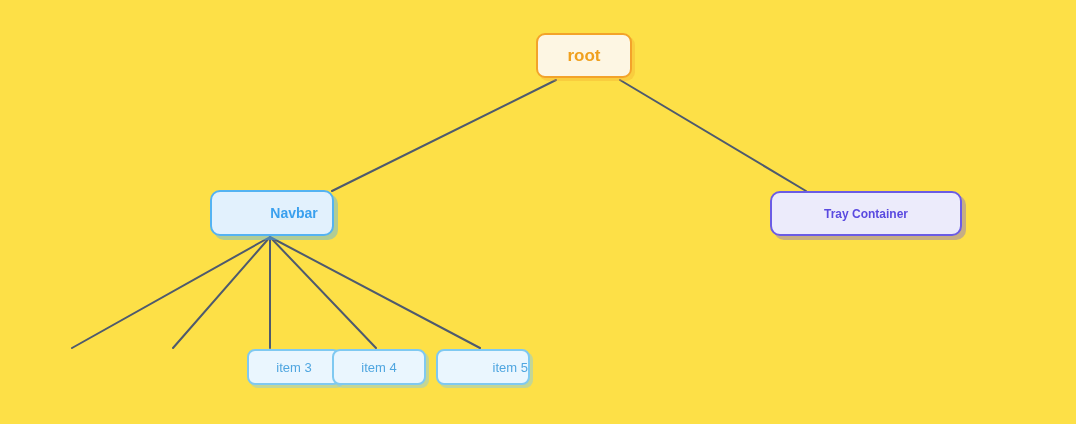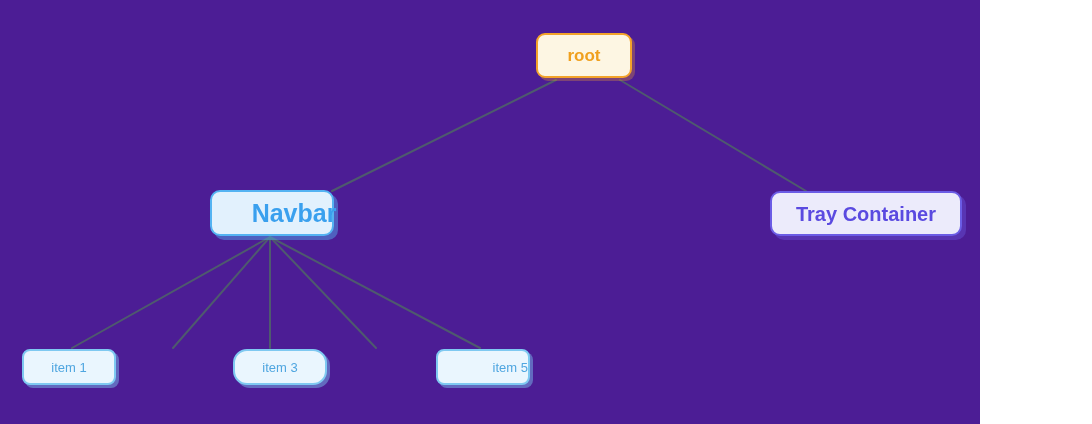--- a/index.html
+++ b/index.html
@@ -7,23 +7,23 @@
     margin: 0;
     padding: 0;
     background: #ffffff;
   }
   body {
     font-family: "Liberation Sans", sans-serif;
     -webkit-font-smoothing: antialiased;
   }
   #canvas {
     position: relative;
-    width: 980px;
+    width: 1076px;
     height: 424px;
-    background: #4c1d95;
+    background: #fde047;
     overflow: hidden;
     text-decoration: underline;
   }
   #edges {
     position: absolute;
     left: 0;
     top: 0;
     width: 1092px;
     height: 424px;
     pointer-events: none;
@@ -68,40 +68,40 @@
     width: 124px;
     height: 46px;
     background: #e2f1fd;
     border-width: 2px;
     border-color: #54b3f2;
     border-radius: 10px;
     box-shadow: 4px 4px 0 0 rgba(84,179,242,0.45);
   }
   .node-navbar .node-label {
     color: #3aa0ee;
-    font-size: 25px;
+    font-size: 14px;
     font-weight: bold;
     margin-left: 44px;
   }
 
   
   .node-tray {
     left: 770px;
     top: 191px;
     width: 192px;
     height: 45px;
     background: #ecebfb;
     border-width: 2px;
     border-color: #6b5ce5;
     border-radius: 10px;
     box-shadow: 4px 4px 0 0 rgba(107,92,229,0.38);
   }
   .node-tray .node-label {
     color: #5a4ae0;
-    font-size: 20px;
+    font-size: 12px;
     font-weight: bold;
   }
 
   
   .node-item {
     top: 349px;
     width: 94px;
     height: 36px;
     background: #eaf6fe;
     border-width: 2px;
@@ -109,21 +109,21 @@
     border-radius: 8px;
     box-shadow: 3px 3px 0 0 rgba(127,201,241,0.45);
   }
   .node-item .node-label {
     color: #4fa6e0;
     font-size: 13px;
     font-weight: normal;
   }
   .item-1 { left: 22px; }
   .item-2 { left: 125px; }
-  .item-3 { left: 233px; border-radius: 14px; }
+  .item-3 { left: 247px; }
   .item-4 { left: 332px; }
   .item-5 { left: 436px; justify-content: flex-end; }
 </style>
 </head>
 <body>
 
 <div id="canvas">
 
   <svg id="edges" viewBox="0 0 1092 424" width="1092" height="424" xmlns="http://www.w3.org/2000/svg">
     <g stroke="#4e5a6e" stroke-width="2" fill="none" stroke-linecap="round">
@@ -142,23 +142,23 @@
   </div>
 
   <div class="node node-navbar">
     <span class="node-label">Navbar</span>
   </div>
 
   <div class="node node-tray">
     <span class="node-label">Tray Container</span>
   </div>
 
-  <div class="node node-item item-1">
-    <span class="node-label">item 1</span>
-  </div>
   <div class="node node-item item-3">
     <span class="node-label">item 3</span>
+  </div>
+  <div class="node node-item item-4">
+    <span class="node-label">item 4</span>
   </div>
   <div class="node node-item item-5">
     <span class="node-label">item 5</span>
   </div>
 
 </div>
 
 </body></html>

